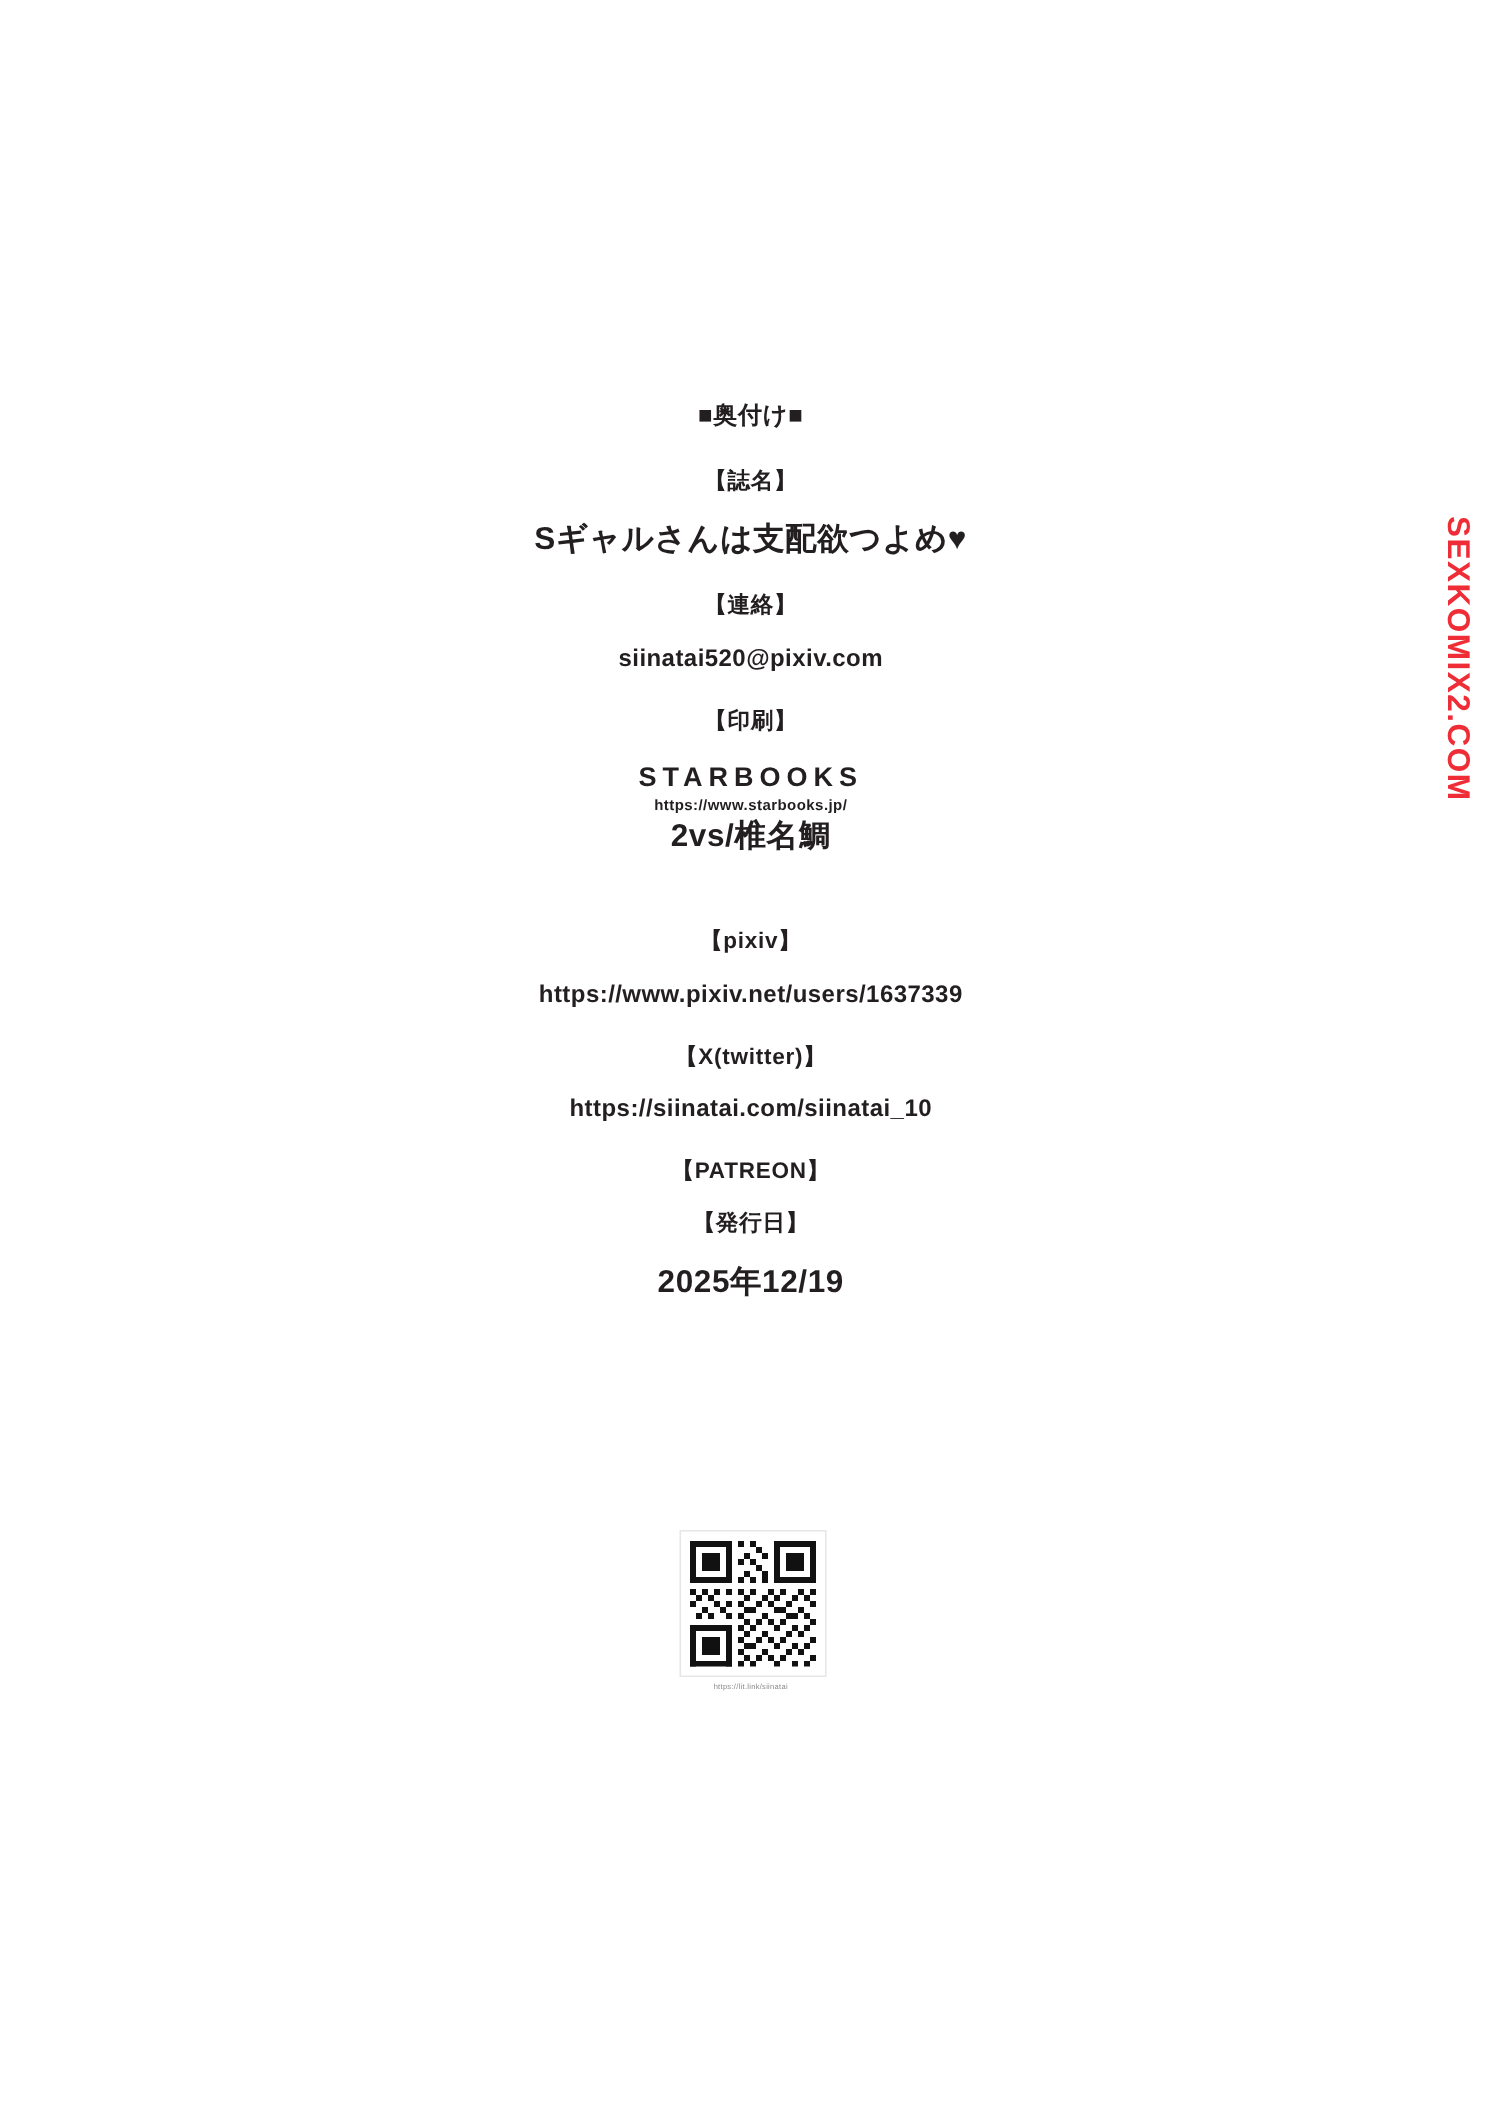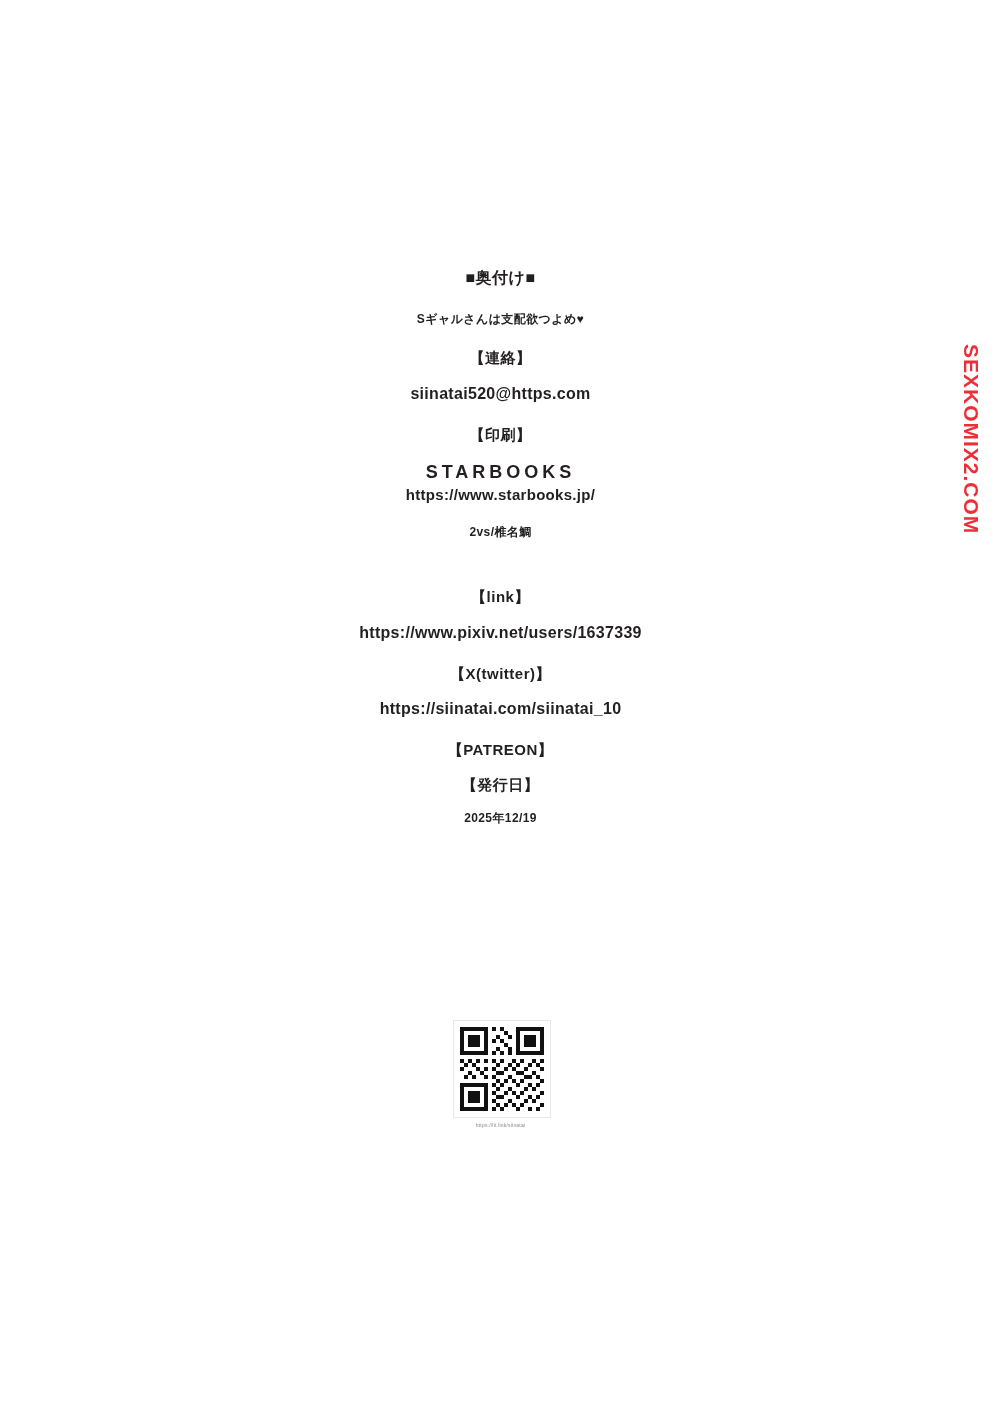--- a/index.html
+++ b/index.html
@@ -38,41 +38,40 @@
     letter-spacing: 0.5px;
     margin-bottom: 24px;
   }
   .label {
     font-size: 15px;
     font-weight: bold;
     letter-spacing: 0.5px;
     margin-bottom: 16px;
   }
   .value {
-    font-size: 12px;
+    font-size: 21px;
     font-weight: bold;
     letter-spacing: 0.4px;
     margin-bottom: 22px;
   }
   .value.url {
     font-size: 16px;
     letter-spacing: 0.3px;
   }
   .printer-name {
     font-size: 18px;
     font-weight: bold;
     letter-spacing: 4px;
     margin-bottom: 3px;
     text-align: center;
   }
   .printer-url {
-    font-size: 15px;
+    font-size: 10px;
     font-weight: bold;
     letter-spacing: 0.3px;
-    margin-bottom: 20px;
   }
   .spacer-md { height: 26px; }
 
   
   .qr-wrap {
     position: absolute;
     left: 50%;
     transform: translateX(-50%);
     top: 1020px;
     width: 96px;
@@ -119,34 +118,35 @@
 </style>
 </head>
 <body>
 
 <div class="page">
 
   <div class="colophon">
 
     <div class="line heading">■奥付け■</div>
 
+    <div class="line label">【誌名】</div>
     <div class="line value">Sギャルさんは支配欲つよめ♥</div>
 
     <div class="line label">【連絡】</div>
-    <div class="line value url">siinatai520@https.com</div>
+    <div class="line value url">siinatai520@pixiv.com</div>
 
     <div class="line label">【印刷】</div>
     <div class="line printer-name">STARBOOKS</div>
     <div class="line printer-url">https://www.starbooks.jp/</div>
 
     <div class="line value">2vs/椎名鯛</div>
 
     <div class="spacer-md"></div>
 
-    <div class="line label">【link】</div>
+    <div class="line label">【pixiv】</div>
     <div class="line value url">https://www.pixiv.net/users/1637339</div>
 
     <div class="line label">【X(twitter)】</div>
     <div class="line value url">https://siinatai.com/siinatai_10</div>
 
     <div class="line label">【PATREON】</div>
 
     <div class="line label">【発行日】</div>
     <div class="line value">2025年12/19</div>
 

